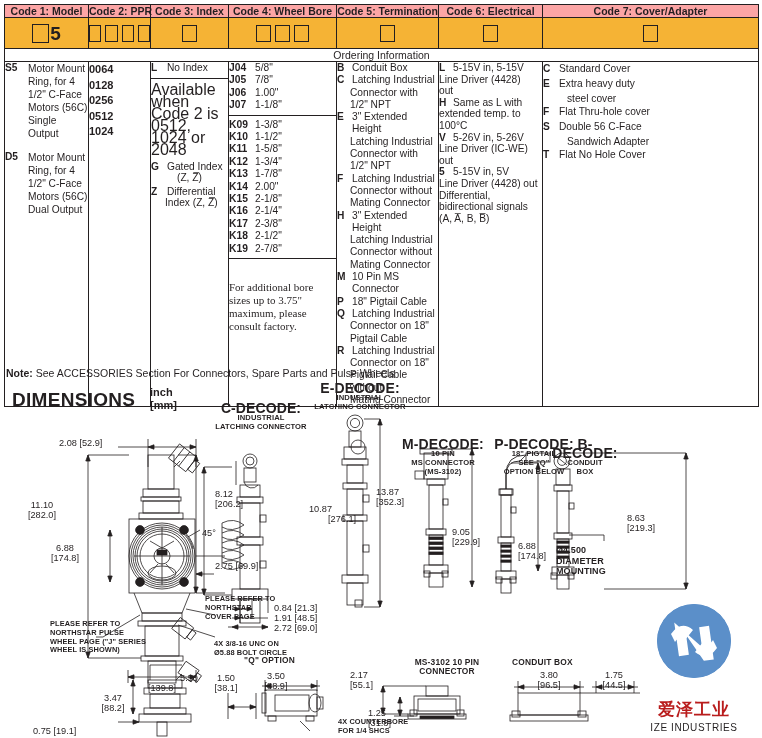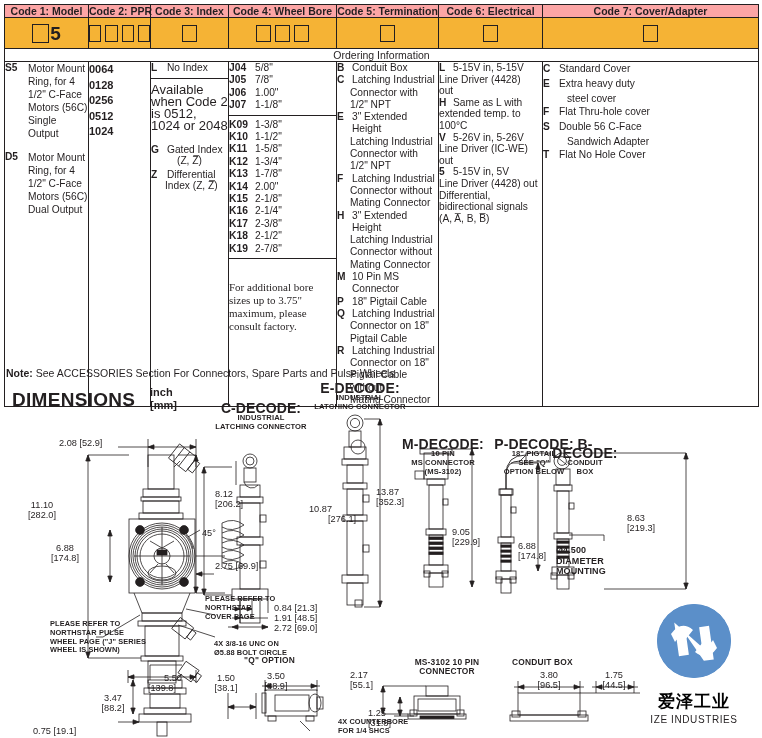--- a/index.html
+++ b/index.html
@@ -85,23 +85,23 @@
   .c1 .v { line-height: 13px; }
   .gap { height: 11px; }
 
   .c2-list div {
     font-weight: 700;
     font-size: 11px;
     line-height: 15.5px;
   }
 
   .c3 .note-sub {
-    font-size: 13px;
+    font-size: 16px;
     line-height: 12px;
-    margin-bottom: 12px;
+    margin-bottom: 5px;
   }
   .c3 hr { border: none; border-top: 1px solid #231f20; margin: 4px 0 5px 0; }
   .c3 .k { min-width: 12px; }
 
   .c4 .k { min-width: 22px; font-size: 10.3px; }
   .c4 .def { line-height: 12.4px; }
   .c4 hr { border: none; border-top: 1px solid #231f20; margin: 3px 0 3px 0; }
   .c4 .freeform { font-size: 11px; line-height: 13px; margin-top: 22px; font-family: Liberation Serif, serif; }
 
   .c5 .k { min-width: 11px; }
@@ -185,25 +185,25 @@
   }
   .logo-mark {
     width: 74px; height: 74px;
     margin: 0 auto;
     border-radius: 50%;
     background: #5b8fc9;
     position: relative;
     overflow: hidden;
   }
   .logo-cn {
-    margin-top: 12px;
+    margin-top: 20px;
     font-size: 17px;
     font-weight: 700;
     letter-spacing: 1px;
-    color: #000000;
+    color: #b91c1c;
     font-family: Liberation Sans, sans-serif;
   }
   .logo-en {
     font-size: 10px;
     letter-spacing: .6px;
     color: #231f20;
     margin-top: 1px;
   }
 </style>
 </head>
@@ -922,21 +922,21 @@
 
 <div class="dim" style="left:452px; top:527px;">9.05</div>
 <div class="dim" style="left:452px; top:537px;">[229.9]</div>
 
 <div class="dim" style="left:518px; top:541px;">6.88</div>
 <div class="dim" style="left:518px; top:551px;">[174.8]</div>
 
 <div class="dim" style="left:627px; top:513px;">8.63</div>
 <div class="dim" style="left:627px; top:523px;">[219.3]</div>
 
-<div class="dim ctr" style="left:135px; top:673px; width:76px;">5.50</div>
+<div class="dim ctr" style="left:135px; top:673px; width:76px;padding-left:16px;">5.50</div>
 <div class="dim ctr" style="left:135px; top:683px; width:54px;">[139.8]</div>
 
 <div class="dim ctr" style="left:93px; top:693px; width:40px;">3.47</div>
 <div class="dim ctr" style="left:93px; top:703px; width:40px;">[88.2]</div>
 
 <div class="dim" style="left:33px; top:726px;">0.75 [19.1]</div>
 
 <div class="dim ctr" style="left:206px; top:673px; width:40px;">1.50</div>
 <div class="dim ctr" style="left:206px; top:683px; width:40px;">[38.1]</div>
 

